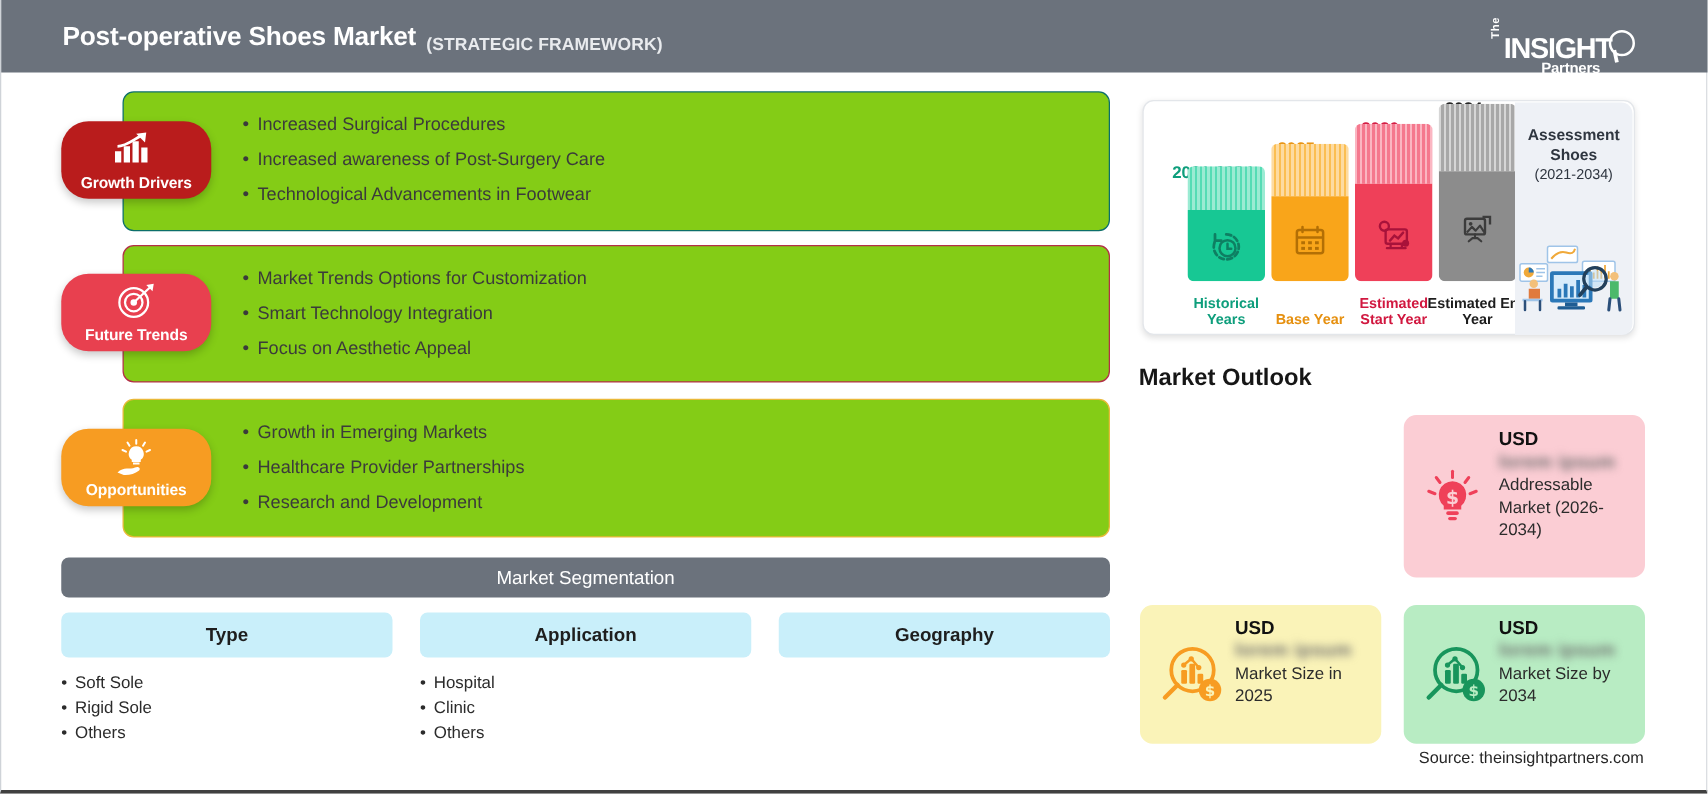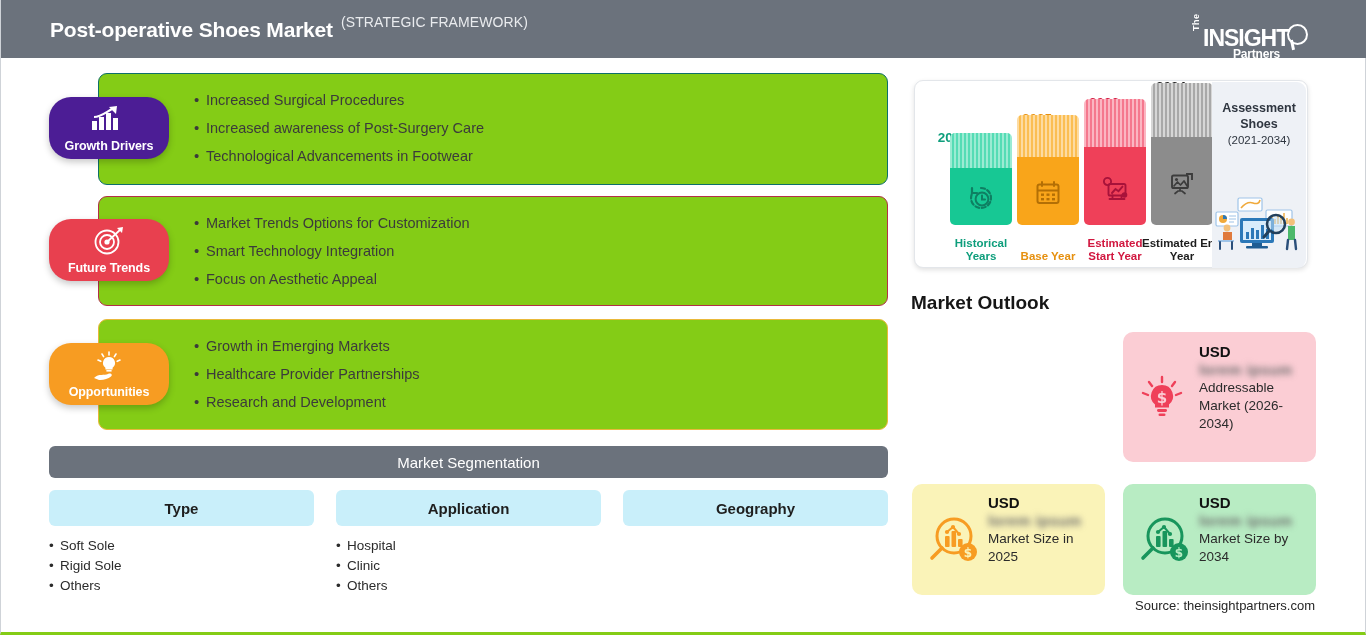--- a/index.html
+++ b/index.html
@@ -4,26 +4,26 @@
 <style>
   html,body{margin:0;padding:0;}
   body{
     width:1366px;height:635px;overflow:hidden;
     background:#ffffff;
     font-family:"Liberation Sans", sans-serif;
     color:#2b2b2b;
     -webkit-font-smoothing:antialiased;
   }
   .page{position:relative;width:1366px;height:635px;box-sizing:border-box;
-        border-bottom:3px solid #84cc16;border-left:1px solid #cfd3d8;border-right:1px solid #cfd3d8;}
+        border-bottom:3px solid #404040;border-left:1px solid #cfd3d8;border-right:1px solid #cfd3d8;}
 
   
   .header{position:absolute;left:0;top:0;width:1366px;height:58px;background:#6b727c;}
   .header-title{position:absolute;left:49px;top:18px;font-size:21px;font-weight:bold;color:#ffffff;letter-spacing:-.2px;}
-  .header-sub{position:absolute;left:340px;top:14px;font-size:14px;font-weight:normal;color:#e9ebee;letter-spacing:.1px;}
+  .header-sub{position:absolute;left:340px;top:27px;font-size:14px;font-weight:bold;color:#e9ebee;letter-spacing:.1px;}
 
   
   .logo{position:absolute;right:56px;top:23px;width:120px;height:42px;}
   .logo .the{position:absolute;left:0;top:8px;font-size:9px;color:#fff;font-weight:bold;
        transform:rotate(-90deg);transform-origin:left top;letter-spacing:.5px;}
   .logo .insight{position:absolute;left:12px;top:2px;font-size:23px;font-weight:bold;color:#fff;letter-spacing:-1px;}
   .logo .partners{position:absolute;left:42px;top:24px;font-size:12px;font-weight:bold;color:#fff;letter-spacing:-.2px;}
   .logo .ring{position:absolute;left:96px;top:1px;width:17px;height:17px;border:2.5px solid #fff;border-radius:50%;}
   .logo .ring:after{content:"";position:absolute;left:2px;top:14px;width:2.5px;height:10px;background:#fff;
        transform:rotate(-12deg);}
@@ -38,21 +38,21 @@
   .blist li{list-style:none;position:relative;font-size:14.5px;color:#3b3b3b;line-height:28px;padding-left:12px;white-space:nowrap;}
   .blist li:before{content:"\2022";position:absolute;left:0;top:0;color:#3b3b3b;font-size:15px;}
   ul.blist{margin:0;padding:0;}
 
   
   .badge{position:absolute;width:120px;height:62px;border-radius:22px;color:#fff;
          box-shadow:0 3px 7px rgba(0,0,0,.22);display:flex;flex-direction:column;
          align-items:center;justify-content:flex-end;padding-bottom:6px;box-sizing:border-box;}
   .badge .blabel{font-size:12.5px;font-weight:bold;letter-spacing:-.1px;white-space:nowrap;}
   .badge .bico{position:absolute;top:7px;left:50%;transform:translateX(-50%);}
-  .badge.b1{left:48px;top:97px;background:#4c1d95;}
+  .badge.b1{left:48px;top:97px;background:#b91c1c;}
   .badge.b2{left:48px;top:219px;background:#e8404f;}
   .badge.b3{left:48px;top:343px;background:#f79c22;}
 
   
   .seg-title{position:absolute;left:48px;top:446px;width:839px;height:32px;background:#6b727c;border-radius:6px;
              color:#fff;font-size:15px;font-weight:normal;display:flex;align-items:center;justify-content:center;}
   .seg-col{position:absolute;top:490px;}
   .seg-col .head{height:36px;background:#c9effa;border-radius:6px;display:flex;align-items:center;justify-content:center;
              font-size:15px;font-weight:bold;color:#1e1e1e;}
   .seg-col ul{margin:0;padding:0;margin-top:10px;}

